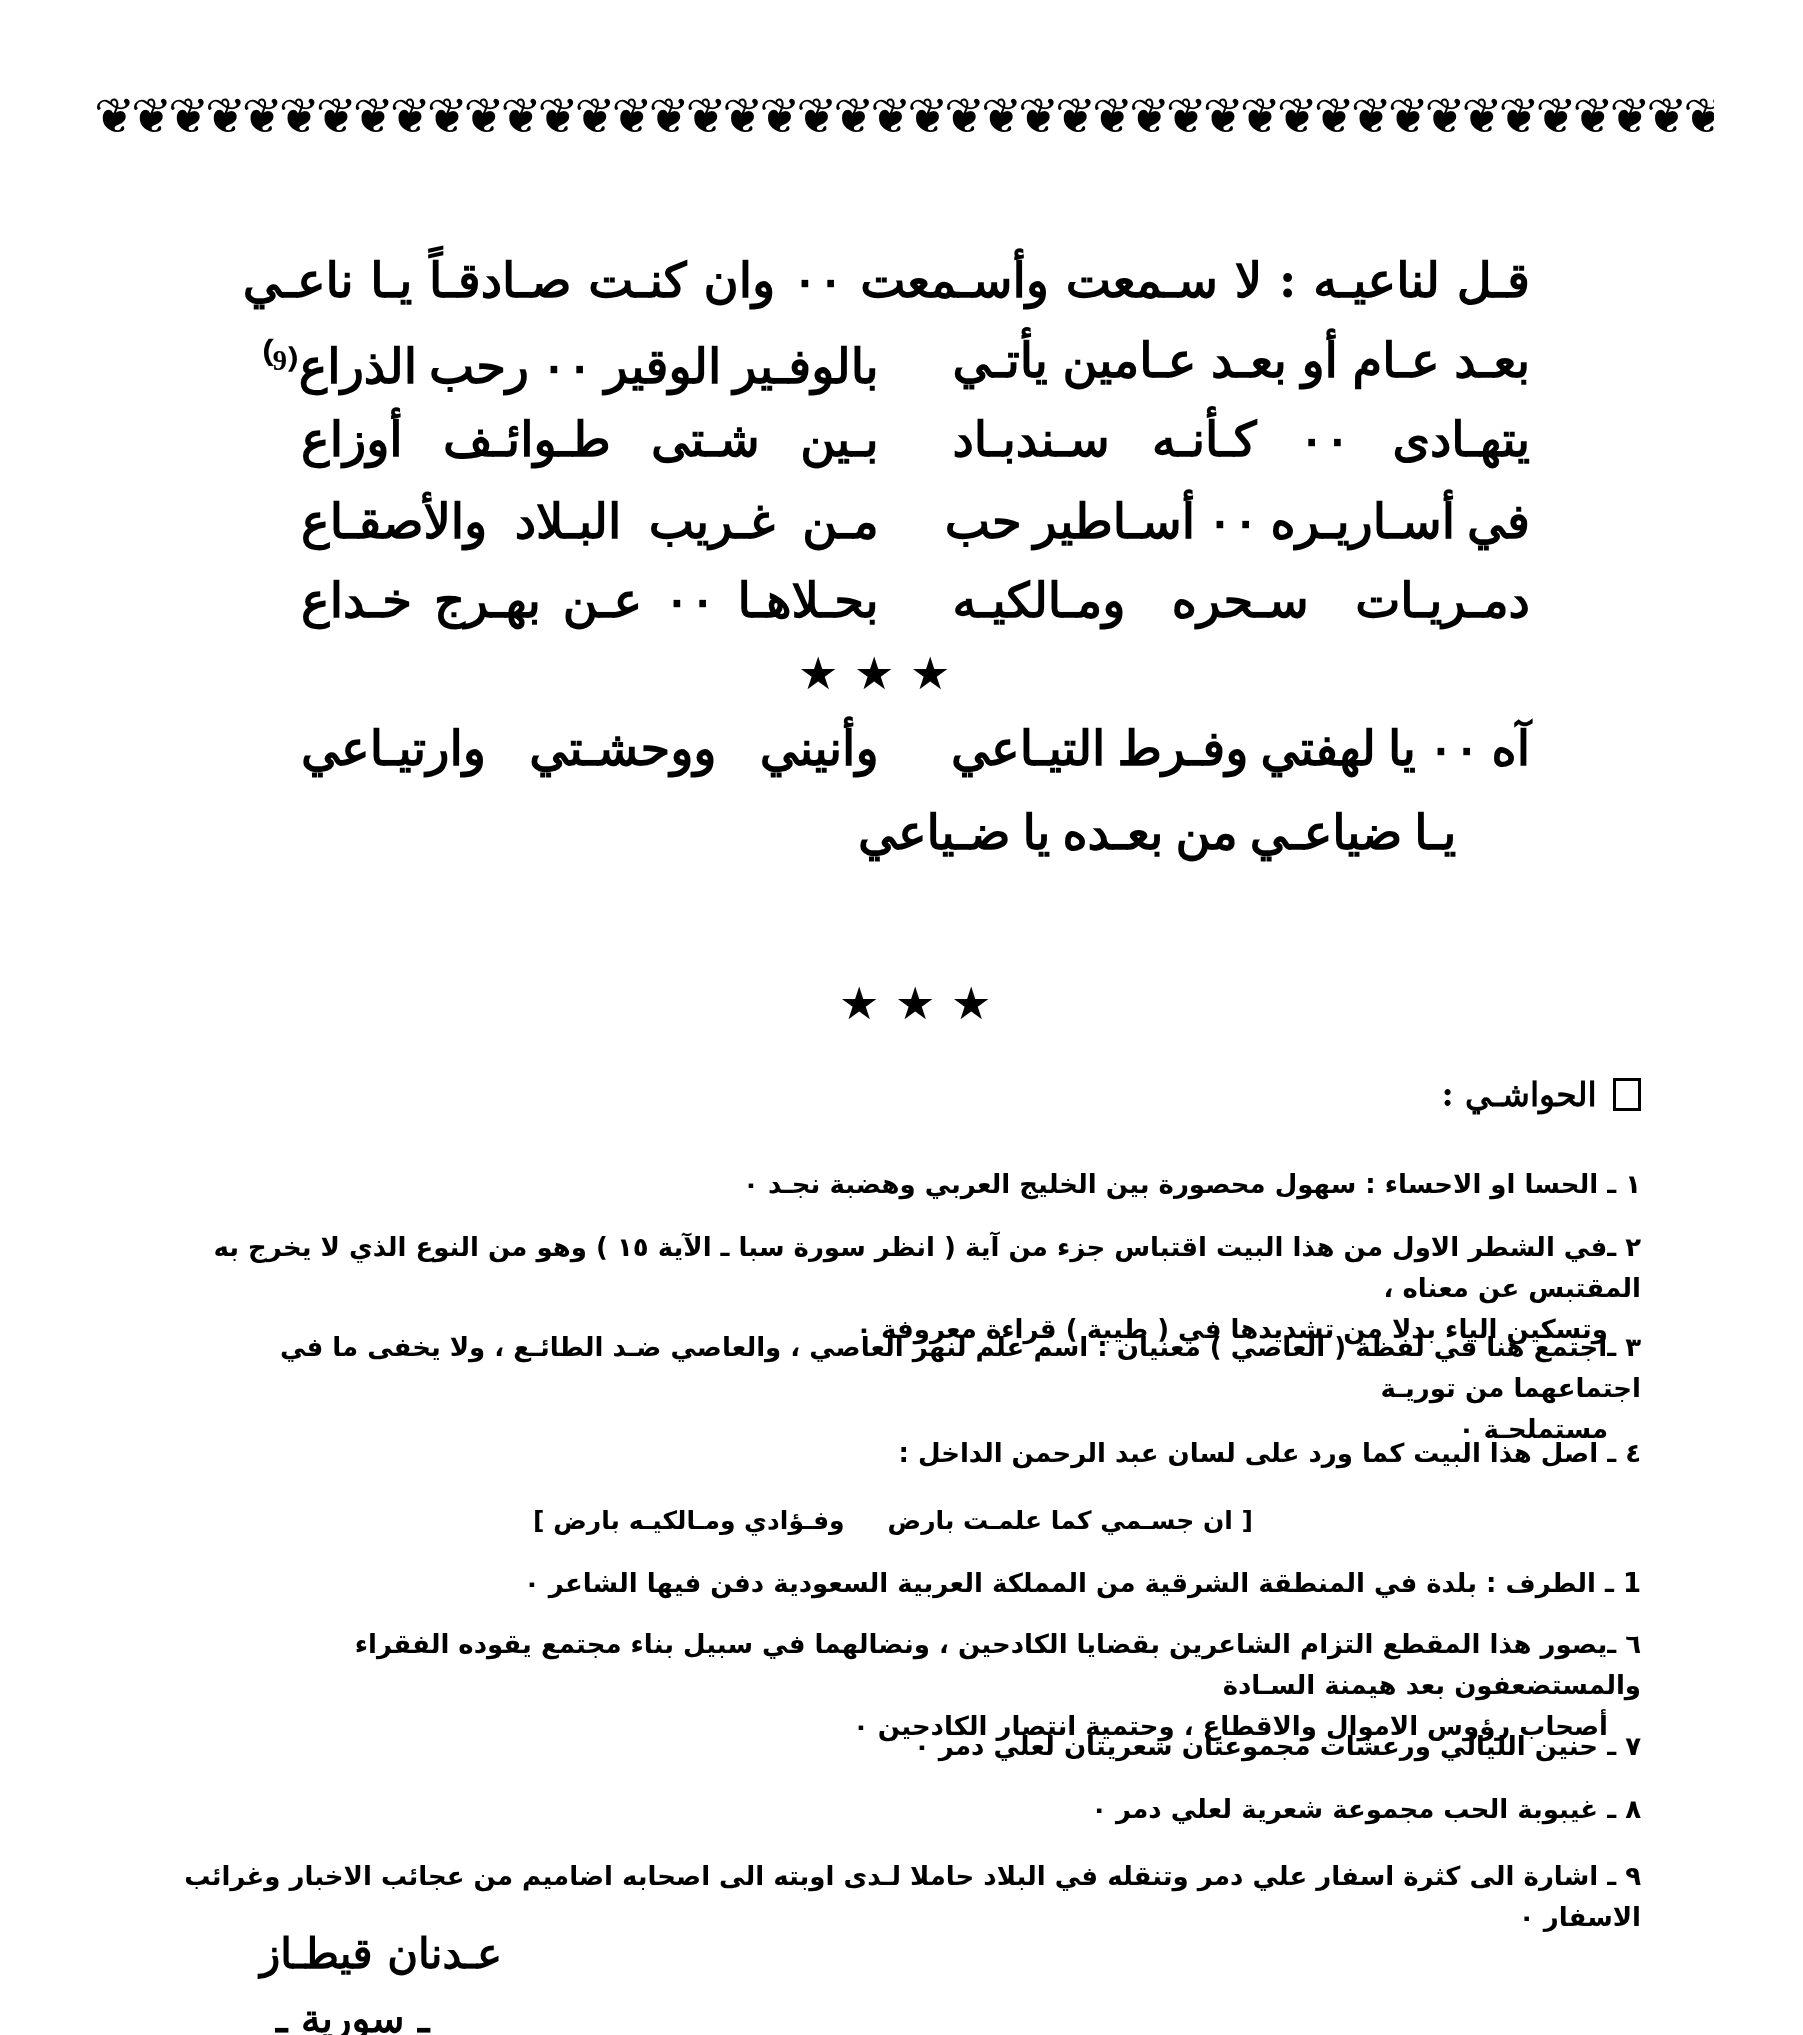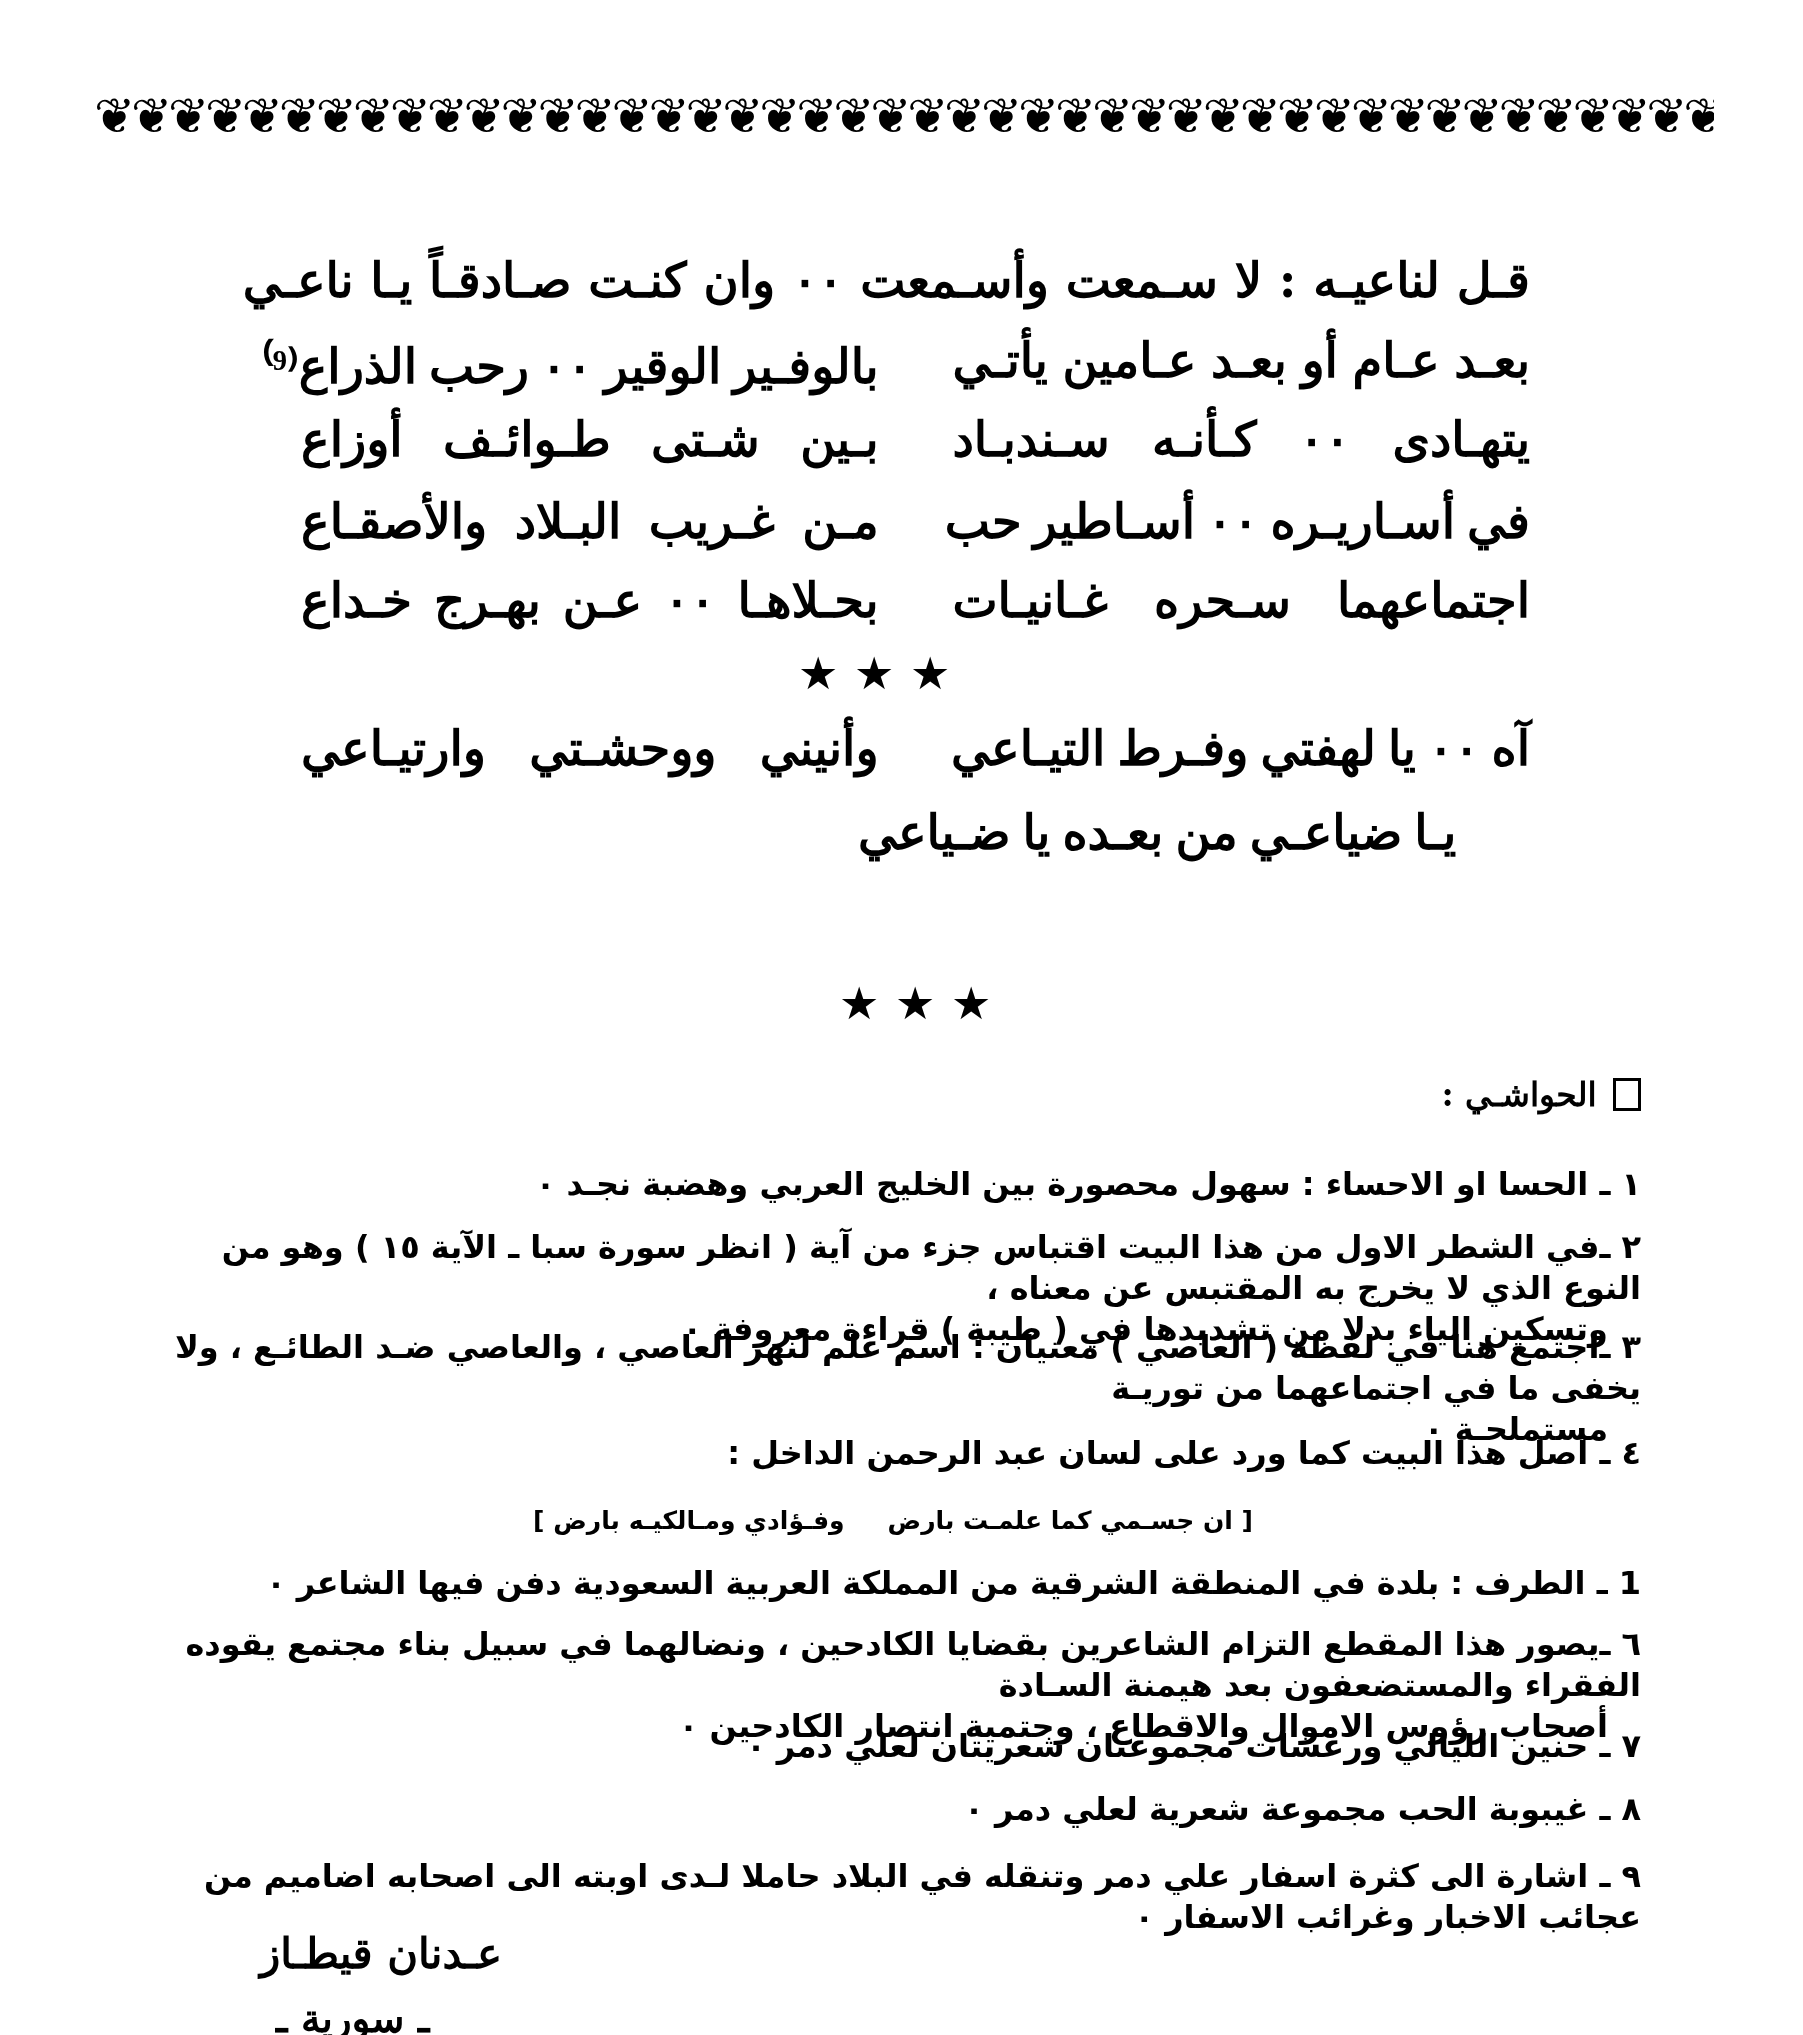--- a/index.html
+++ b/index.html
@@ -22,21 +22,21 @@
   .gap { width: 6%; }
   .stars { position: absolute; display: flex; gap: 69px; font-size: 45px; font-weight: bold; }
   .fn-title {
     position: absolute; right: 163px; top: 1075px; direction: rtl;
     display: flex; align-items: center; gap: 16.3px;
     font-family: "DejaVu Serif", serif; font-weight: bold; font-size: 33px;
   }
   .box { width: 22px; height: 27px; border: 3.7px solid #000; display: inline-block; }
   .fn {
     position: absolute; right: 163px; width: 1474px; direction: rtl;
-    font-family: "DejaVu Sans", sans-serif; font-weight: bold; font-size: 32px; line-height: 41px;
+    font-family: "DejaVu Sans", sans-serif; font-weight: bold; font-size: 26px; line-height: 41px;
   }
   .fn .num { display: inline-block; min-width: 28.5px; }
   .fn .cont { padding-right: 33px; }
   .quote {
     position: absolute; left: 533px; top: 1506px; width: 720px; direction: rtl;
     font-weight: bold; font-size: 25px; display: flex; justify-content: space-between;
   }
   .sig {
     position: absolute; left: 228px; direction: rtl; font-family: "DejaVu Serif", serif; font-weight: bold; margin-left: 32px;
   }
@@ -82,21 +82,21 @@
     <span class="hemi">يتهـادى ٠٠ كـأنـه سـندبـاد</span>
     <span class="gap"></span>
     <span class="hemi">بـين شـتى طـوائـف أوزاع</span>
   </div>
   <div class="verse" style="top:493px">
     <span class="hemi">في أسـاريـره ٠٠ أسـاطير حب</span>
     <span class="gap"></span>
     <span class="hemi">مـن غـريب البـلاد والأصقـاع</span>
   </div>
   <div class="verse" style="top:572px">
-    <span class="hemi">اجتماعهما سـحره غـانيـات</span>
+    <span class="hemi">دمـريـات سـحره ومـالكيـه</span>
     <span class="gap"></span>
     <span class="hemi">بحـلاهـا ٠٠ عـن بهـرج خـداع</span>
   </div>
   <div class="verse" style="top:720px">
     <span class="hemi">آه ٠٠ يا لهفتي وفـرط التيـاعي</span>
     <span class="gap"></span>
     <span class="hemi">وأنيني ووحشـتي وارتيـاعي</span>
   </div>
   <div class="verse" style="top:804px">
     <span class="gap"></span>

